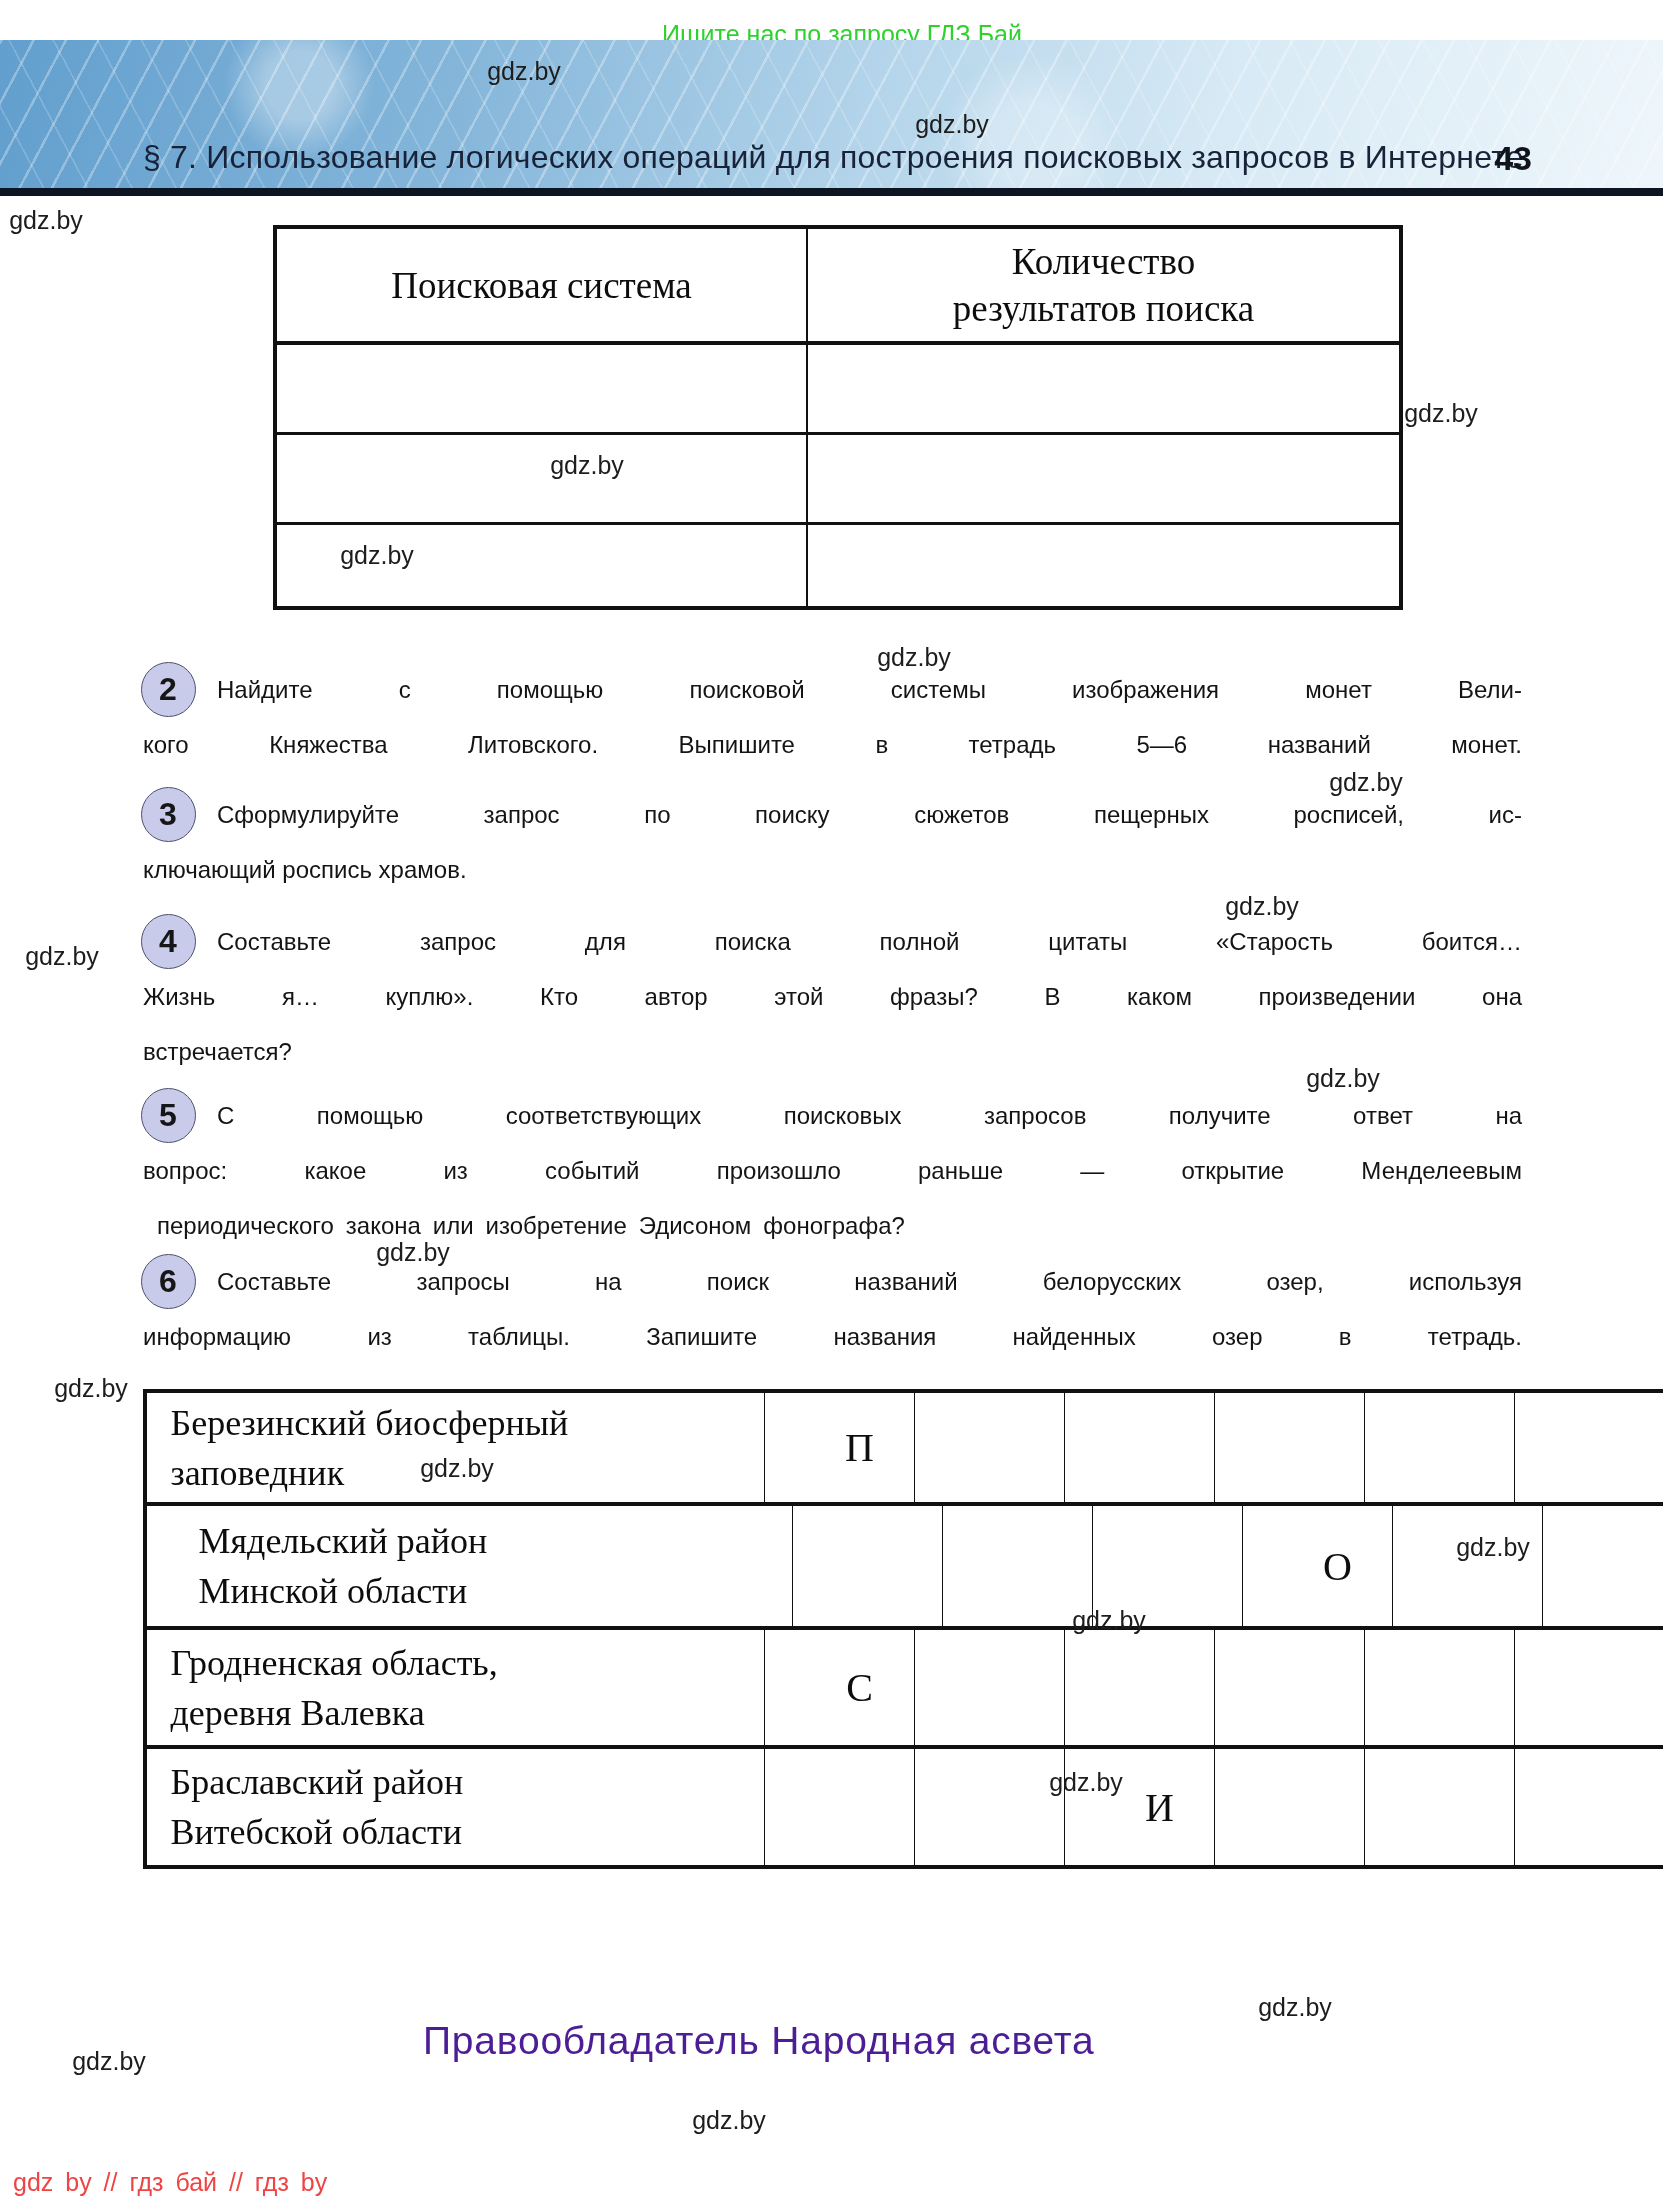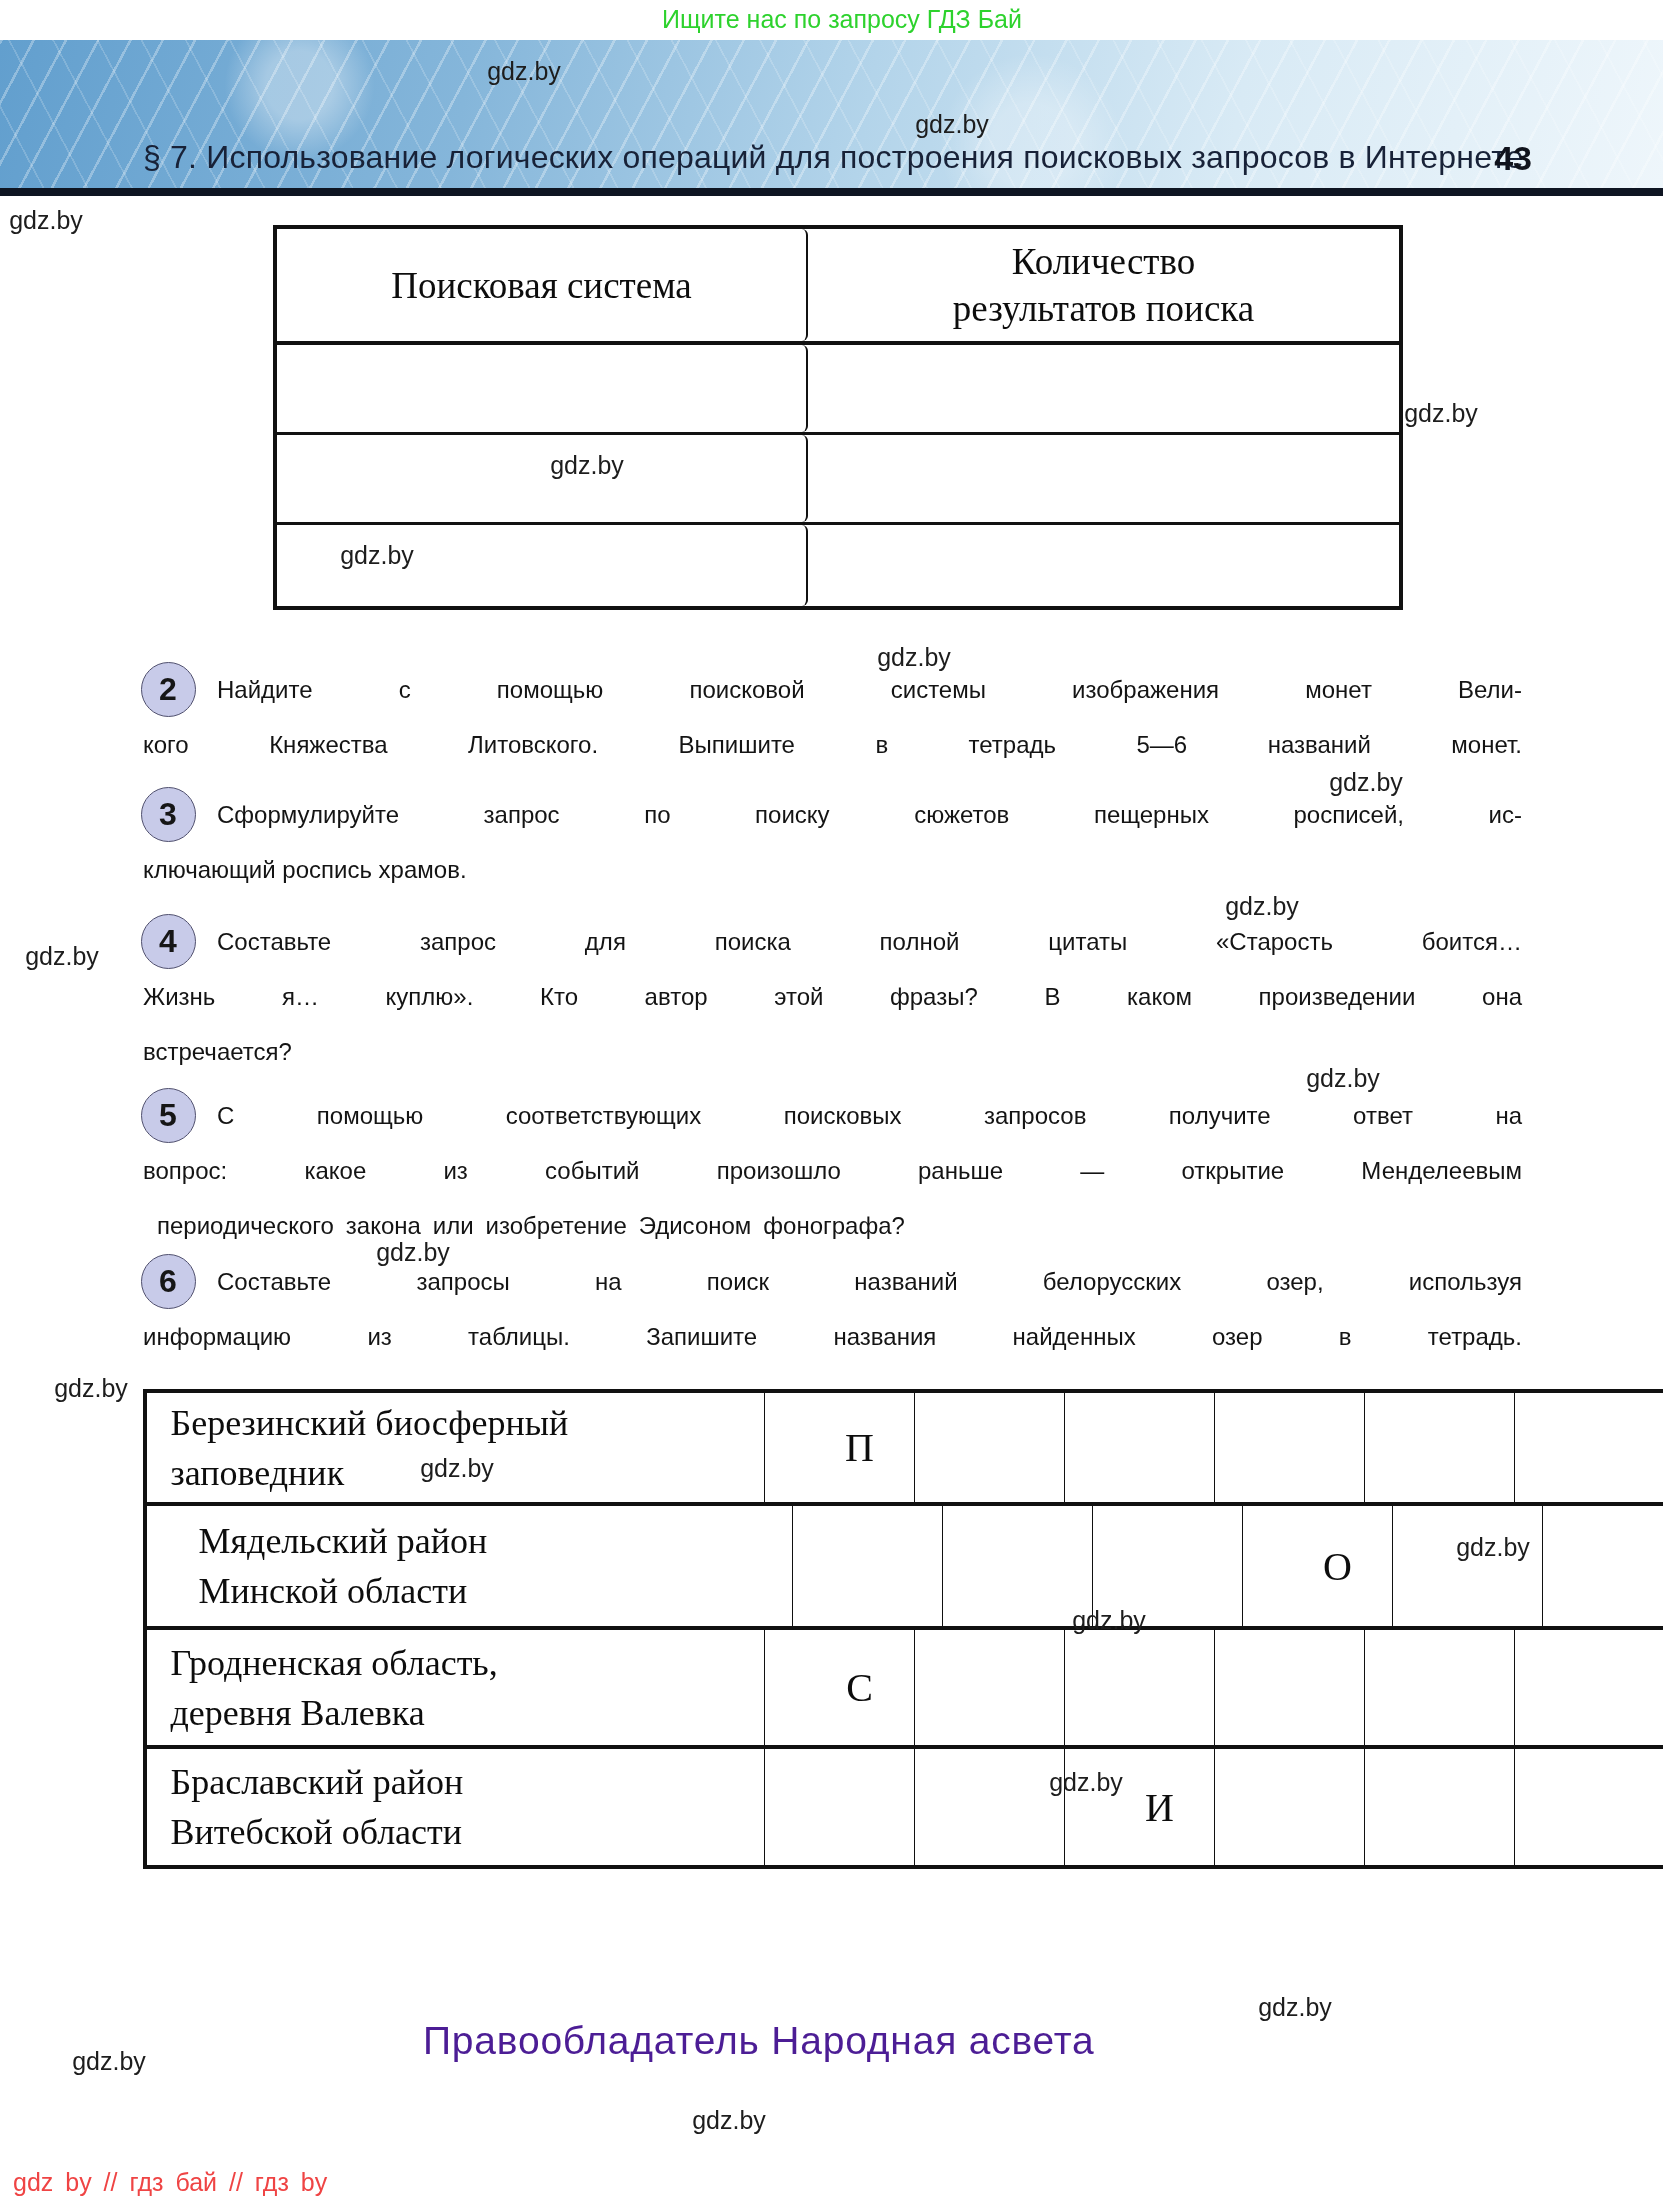--- a/index.html
+++ b/index.html
@@ -1,20 +1,20 @@
 <!DOCTYPE html>
 <html style="font-size:13.4px"><head>
 <meta charset="utf-8">
 <style>
   * { margin:0; padding:0; box-sizing:border-box; }
   html,body { width:1664px; height:2205px; background:#ffffff; position:relative;
               font-family:"Liberation Sans", sans-serif; color:#141414; overflow:hidden; }
 
   
-  .promo { position:absolute; top:5px; left:0; width:100%; text-align:center;
+  .promo { position:absolute; top:20px; left:0; width:100%; text-align:center;
            font-size:25px; color:#2dd22d; font-weight:400;padding-left:20px; }
 
   
   .banner { position:absolute; top:40px; left:0; width:1664px; height:151px;
     background-image:
       repeating-linear-gradient(118deg, rgba(255,255,255,0.30) 0 2.5px, rgba(255,255,255,0) 2.5px 28.5px),
       repeating-linear-gradient(62deg,  rgba(255,255,255,0.18) 0 1.7px, rgba(255,255,255,0) 1.7px 39px),
       radial-gradient(circle at 18% 30%, rgba(255,255,255,0.35) 0 34px, rgba(255,255,255,0) 75px),
       radial-gradient(circle at 62% 70%, rgba(255,255,255,0.30) 0 42px, rgba(255,255,255,0) 92px),
       linear-gradient(100deg, #629fce 0%, #85b6da 28%, #b3d4ea 52%, #d8eaf5 74%, #eef6fb 100%);
@@ -26,21 +26,21 @@
   
   .wm { position:absolute; transform:translate(-50%,-50%); font-size:25px; color:#1d1d1d; white-space:nowrap; }
 
   
   .search-table { position:absolute; left:273px; top:225px; width:1130px; height:385px;
                   border:4.2px solid #111; display:flex; flex-direction:column; }
   .st-row { display:flex; width:100%; }
   .st-head { height:116px; border-bottom:4.2px solid #111; }
   .st-r1, .st-r2 { height:90px; border-bottom:3.4px solid #111; }
   .st-r3 { flex:1; }
-  .st-c1 { width:531px; border-right:2.5px solid #111; display:flex; align-items:center; justify-content:center;border-radius:6px; }
+  .st-c1 { width:531px; border-right:2.5px solid #111; display:flex; align-items:center; justify-content:center; }
   .st-c2 { flex:1; display:flex; flex-direction:column; align-items:center; justify-content:center; }
   .serif { font-family:"Liberation Serif", serif; }
   .st-head .cell-text { font-size:37px; line-height:47px; text-align:center; color:#0d0d0d; }
 
   
   .exercise { position:absolute; left:143px; width:1379px; }
   .ex-line { font-size:24px; height:55px; line-height:55px; white-space:nowrap; color:#141414; }
   .just { text-align:justify; text-align-last:justify; white-space:normal; }
   .first-line { margin-left:74px; }
   .spread { word-spacing:0.22em;margin-left:14px; }

